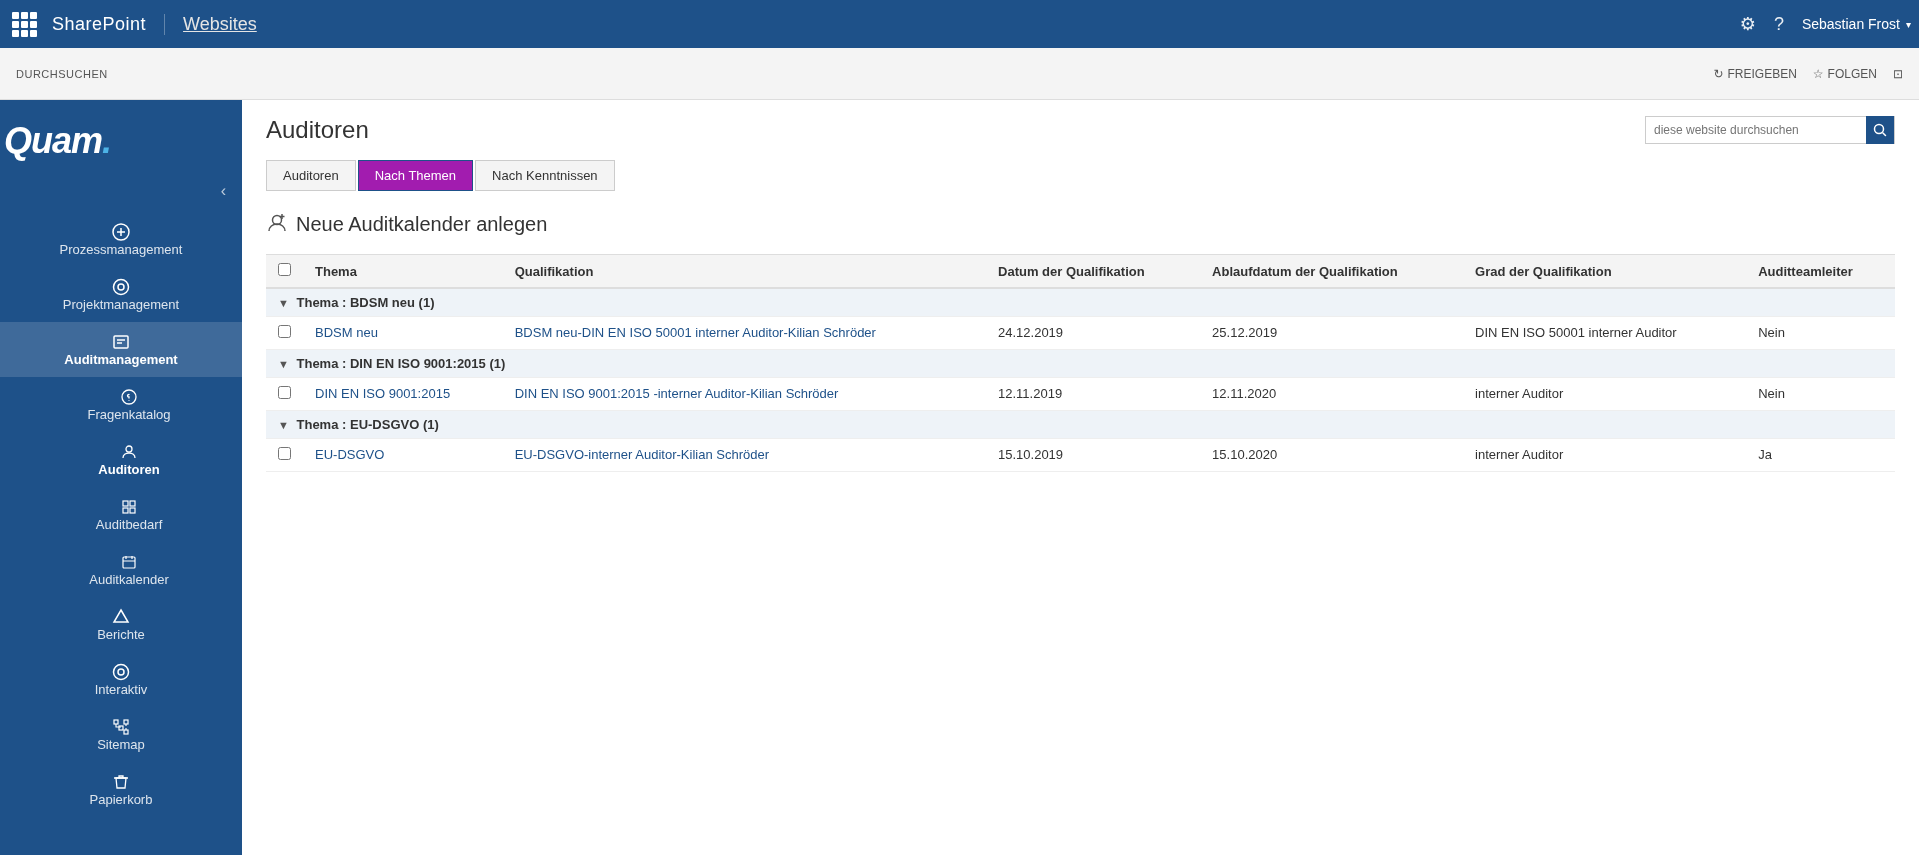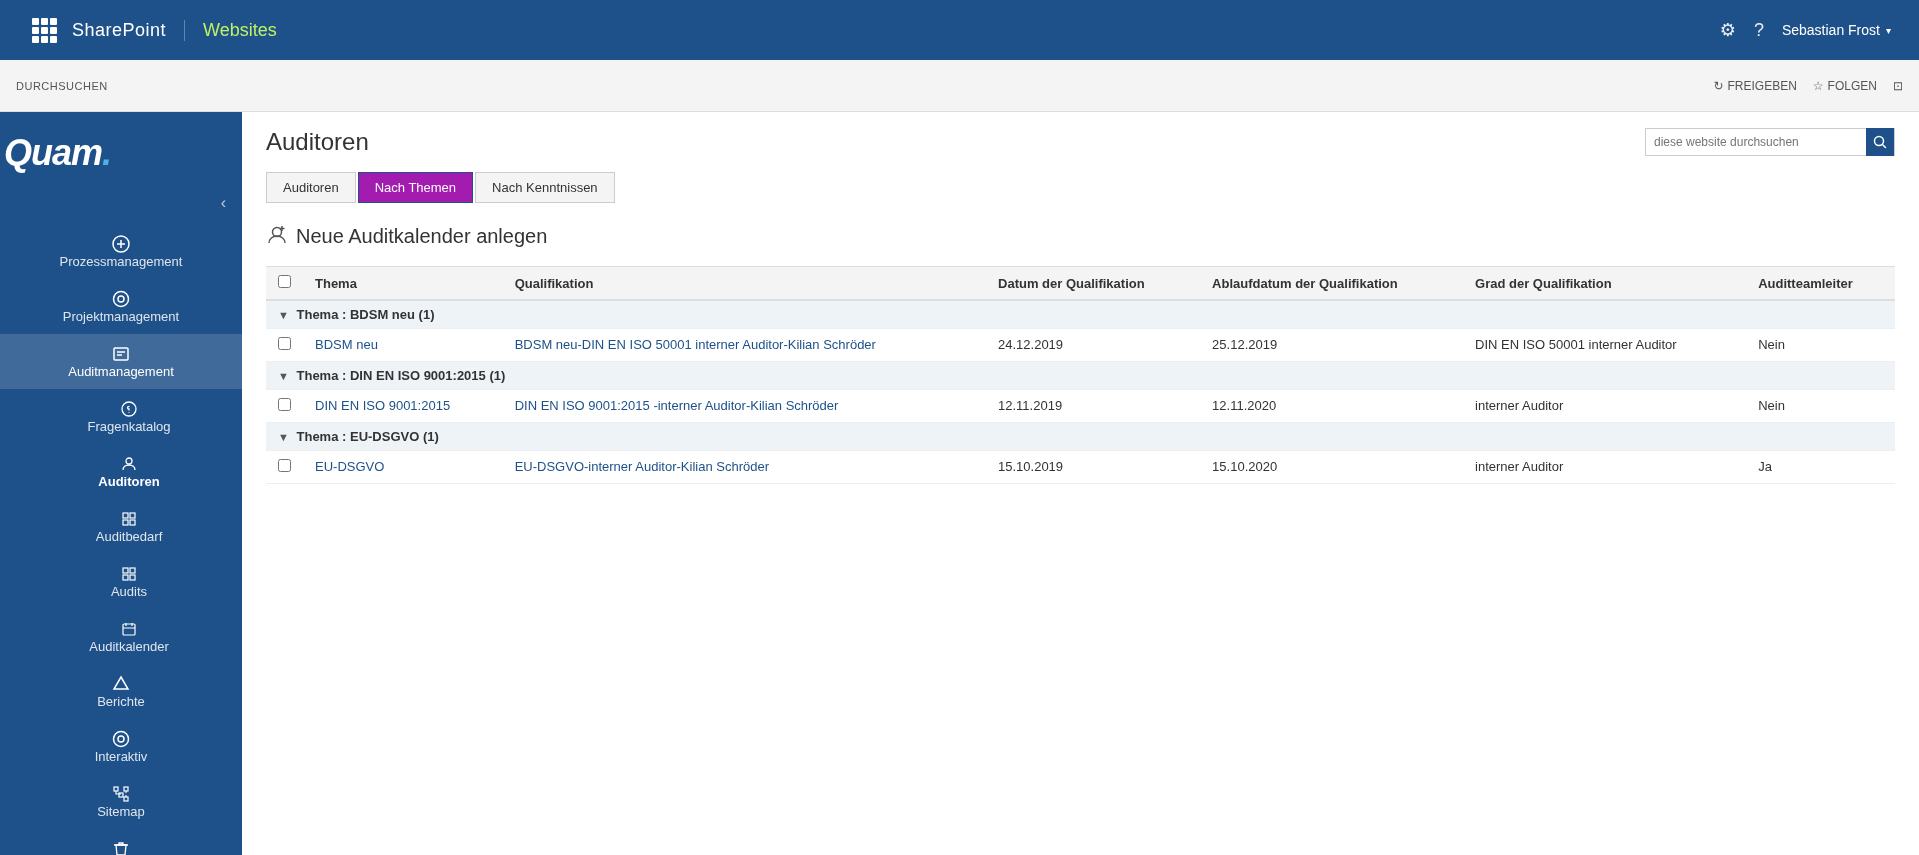--- a/index.html
+++ b/index.html
@@ -1,40 +1,40 @@
 <!DOCTYPE html>
 <html><head>
   <meta charset="utf-8">
   <style>
     * { box-sizing: border-box; margin: 0; padding: 0; }
     body { font-family: 'Segoe UI', Tahoma, Geneva, Verdana, sans-serif; font-size: 13px; background: #fff; color: #333; }
 
     
     .top-nav {
       background: #1e5189;
-      height: 60px;
+      height: 48px;
       display: flex;
       align-items: center;
-      padding: 0 28px;
+      padding: 0 8px;
       color: #fff;
     }
     .top-nav-waffle {
       width: 32px; height: 32px;
       display: flex; align-items: center; justify-content: center;
       cursor: pointer; margin-right: 12px;
     }
     .waffle-grid {
       display: grid; grid-template-columns: repeat(3,7px); gap: 2px;
     }
     .waffle-dot { width:7px; height:7px; background:#fff; border-radius:1px; }
     .top-nav-brand {
       display: flex; align-items: center; border-right: 1px solid rgba(255,255,255,0.3); padding-right: 18px; margin-right: 18px;
     }
     .top-nav-brand span { font-size: 18px; font-weight: 300; color: #fff; letter-spacing: 0.5px; }
-    .top-nav-site { font-size: 18px; font-weight: 300; color: #bef264; flex: 1; }
+    .top-nav-site { font-size: 18px; font-weight: 300; color: #e5e5e5; flex: 1; text-decoration: underline; }
     .top-nav-icons { display: flex; align-items: center; gap: 18px; }
     .top-nav-icon { color: #fff; font-size: 18px; cursor: pointer; opacity: 0.9; }
     .top-nav-user { color: #fff; font-size: 14px; cursor: pointer; display: flex; align-items: center; gap: 6px; }
     .top-nav-user::after { content: '▾'; font-size: 10px; }
 
     
     .sub-header {
       background: #f4f4f4;
       height: 52px;
       display: flex;
@@ -76,21 +76,21 @@
       color: rgba(255,255,255,0.7); cursor: pointer; font-size: 16px; padding: 4px;
     }
     .sidebar-nav { flex: 1; }
     .nav-item {
       display: flex; align-items: center; 
       padding: 10px 16px; cursor: pointer;
       color: rgba(255,255,255,0.85); font-size: 13px;
       transition: background 0.15s;
       flex-direction: column;
     }
-    .nav-item.active { background: rgba(255,255,255,0.15); font-weight: 400; color: #fff; }
+    .nav-item.active { background: rgba(255,255,255,0.15); font-weight: 700; color: #fff; }
     .nav-item.sub-item { padding-left: 32px; font-size: 13px; }
     .nav-item.sub-item.active-sub { font-weight: 700; color: #fff; }
     .nav-icon { width: 20px; height: 20px; display: flex; align-items: center; justify-content: center; font-size: 16px; flex-shrink: 0; }
 
     
     .content {
       flex: 1; overflow-y: auto; background: #fff; padding: 0;
     }
     .content-header {
       padding: 16px 24px 8px;
@@ -256,31 +256,20 @@
           <svg width="16" height="16" viewBox="0 0 16 16" fill="none">
               <rect x="2" y="2" width="5" height="5" stroke="white" stroke-width="1.2"></rect>
               <rect x="9" y="2" width="5" height="5" stroke="white" stroke-width="1.2"></rect>
               <rect x="2" y="9" width="5" height="5" stroke="white" stroke-width="1.2"></rect>
               <rect x="9" y="9" width="5" height="5" stroke="white" stroke-width="1.2"></rect>
             </svg>
         </span>
         <span>Auditbedarf</span>
       </div>
 
-      <div class="nav-item sub-item">
-        <span class="nav-icon">
-          <svg width="16" height="16" viewBox="0 0 16 16" fill="none">
-              <rect x="2" y="2" width="5" height="5" stroke="white" stroke-width="1.2"></rect>
-              <rect x="9" y="2" width="5" height="5" stroke="white" stroke-width="1.2"></rect>
-              <rect x="2" y="9" width="5" height="5" stroke="white" stroke-width="1.2"></rect>
-              <rect x="9" y="9" width="5" height="5" stroke="white" stroke-width="1.2"></rect>
-            </svg>
-        </span>
-        <span>Audits</span>
-      </div>
 
 
       <div class="nav-item sub-item">
         <span class="nav-icon">
           <svg width="16" height="16" viewBox="0 0 16 16" fill="none">
               <rect x="2" y="3" width="12" height="11" rx="1" stroke="white" stroke-width="1.2"></rect>
               <path d="M5 2v3M11 2v3M2 7h12" stroke="white" stroke-width="1.2"></path>
             </svg>
         </span>
         <span>Auditkalender</span>

